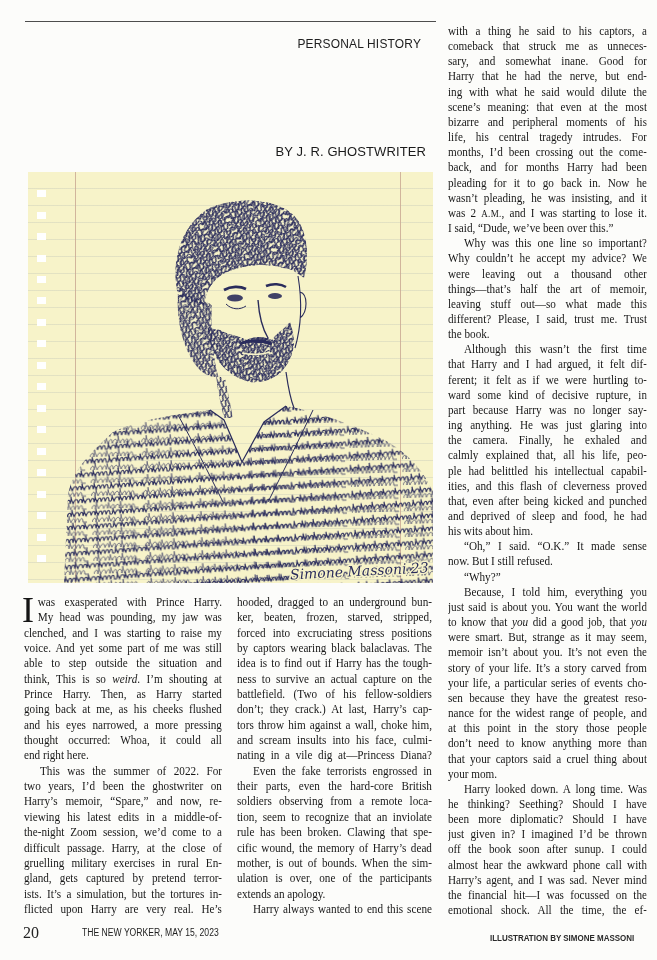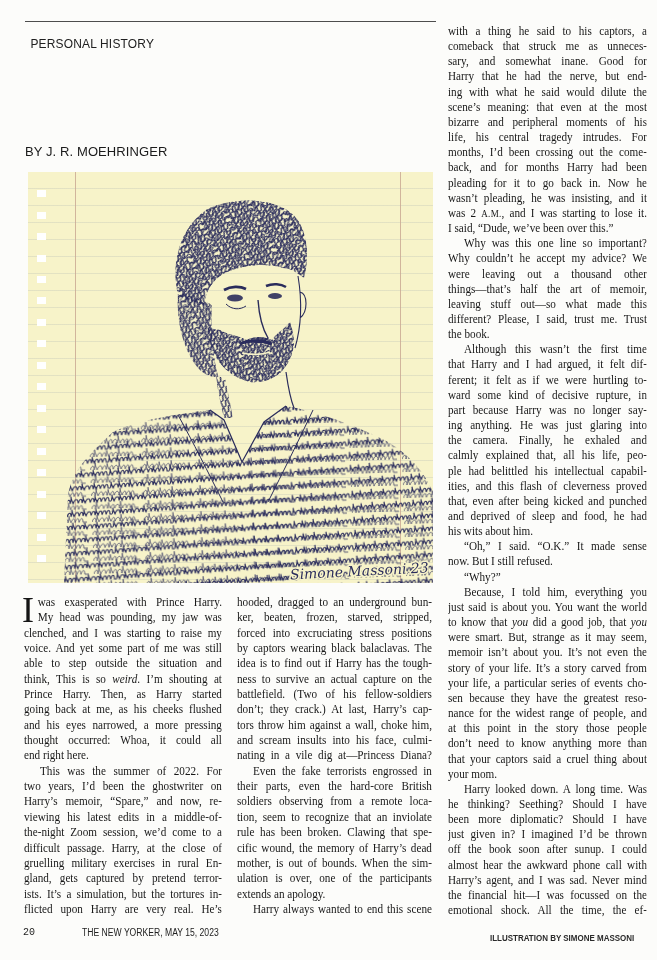--- a/index.html
+++ b/index.html
@@ -2,21 +2,21 @@
 <html><head>
 <meta charset="utf-8">
 <style>
   html, body { margin:0; padding:0; background:#fcfcfa; }
   #page {
     position:relative; width:657px; height:960px; overflow:hidden;
     background:#fcfcfa; color:#171717;
     font-family:"Liberation Serif", serif;
   }
   .abs { position:absolute; }
-  .center-row { position:absolute; left:25px; width:411px; text-align:left; white-space:nowrap; }
+  .center-row { position:absolute; left:15px; width:411px; text-align:right; white-space:nowrap; }
   .center-row > span { display:inline-block; transform-origin:50% 50%; }
 
   .top-rule { left:25px; top:21px; width:411px; height:1px; background:#4d4d4d; }
 
   .section-label { top:36px; line-height:13px; }
   .section-label span { font-family:"Liberation Sans", sans-serif; font-size:13px; letter-spacing:0.2px; color:#202020; transform:scaleX(0.92); }
 
   .title { top:62px; line-height:38px; }
   .title span { font-family:"Liberation Sans", sans-serif; font-size:38px; color:#141414; transform:scaleX(0.74); letter-spacing:0.3px; }
 
@@ -46,36 +46,36 @@
   .col-left .ln, .col-mid .ln { height:15.35px; line-height:15.35px; }
   .col-right .ln { height:15.17px; line-height:15.17px; }
   .ln { text-align:justify; text-align-last:justify; overflow:hidden; white-space:normal; }
   .ln.end { text-align:left; text-align-last:left; }
   .ln.indent { padding-left:18.6px; }
   .ln.dc { padding-left:16px; }
   .it { font-style:italic; }
   .sc { font-size:10.5px; letter-spacing:0.3px; }
 
   
-  .folio { left:23px; top:928px; font-family:Liberation Mono, monospace; font-size:10px; line-height:10px; color:#222; }
+  .folio { left:23px; top:928px; font-family:Liberation Serif, serif; font-size:16px; line-height:10px; color:#222; }
   .pub { left:82px; top:928px; font-family:"Liberation Sans", sans-serif; font-size:10px; line-height:10px; color:#222; white-space:nowrap; transform:scaleX(0.86); transform-origin:0 0; }
   .credit { left:490px; top:933px; width:180px; font-family:"Liberation Sans", sans-serif; font-weight:bold; font-size:9.5px; line-height:10px; color:#2a2a2a; white-space:nowrap; transform:scaleX(0.84); transform-origin:0 0; }
 </style>
 </head>
 <body>
 
 <div id="page">
 
   <div class="abs top-rule"></div>
 
   <div class="center-row section-label">
     <span>PERSONAL HISTORY</span>
   </div>
   <div class="center-row byline">
-    <span>BY J. R. MOEHRINGER</span>
+    <span>BY J. R. GHOSTWRITER</span>
   </div>
 
   <div class="abs paper">
     <div class="abs holes"></div>
     <div class="abs margin-line" style="left:47px"></div>
     <div class="abs margin-line" style="left:372px"></div>
     <svg width="405" height="411" viewBox="0 0 405 411">
       <defs>
         <pattern id="scrDense" width="26" height="6" patternUnits="userSpaceOnUse" patternTransform="rotate(-28)">
           <path d="M0,3 c2,-4 4,-4 3,0 c-1,4 3,4 4,0 c1,-4 4,-4 3,0 c-1,4 3,4 4,0 c1,-4 4,-4 3,0 c-1,4 3,4 4,0 c1,-4 3,-4 5,0" fill="none" stroke="#2a2c5c" stroke-width="1.3"></path>

